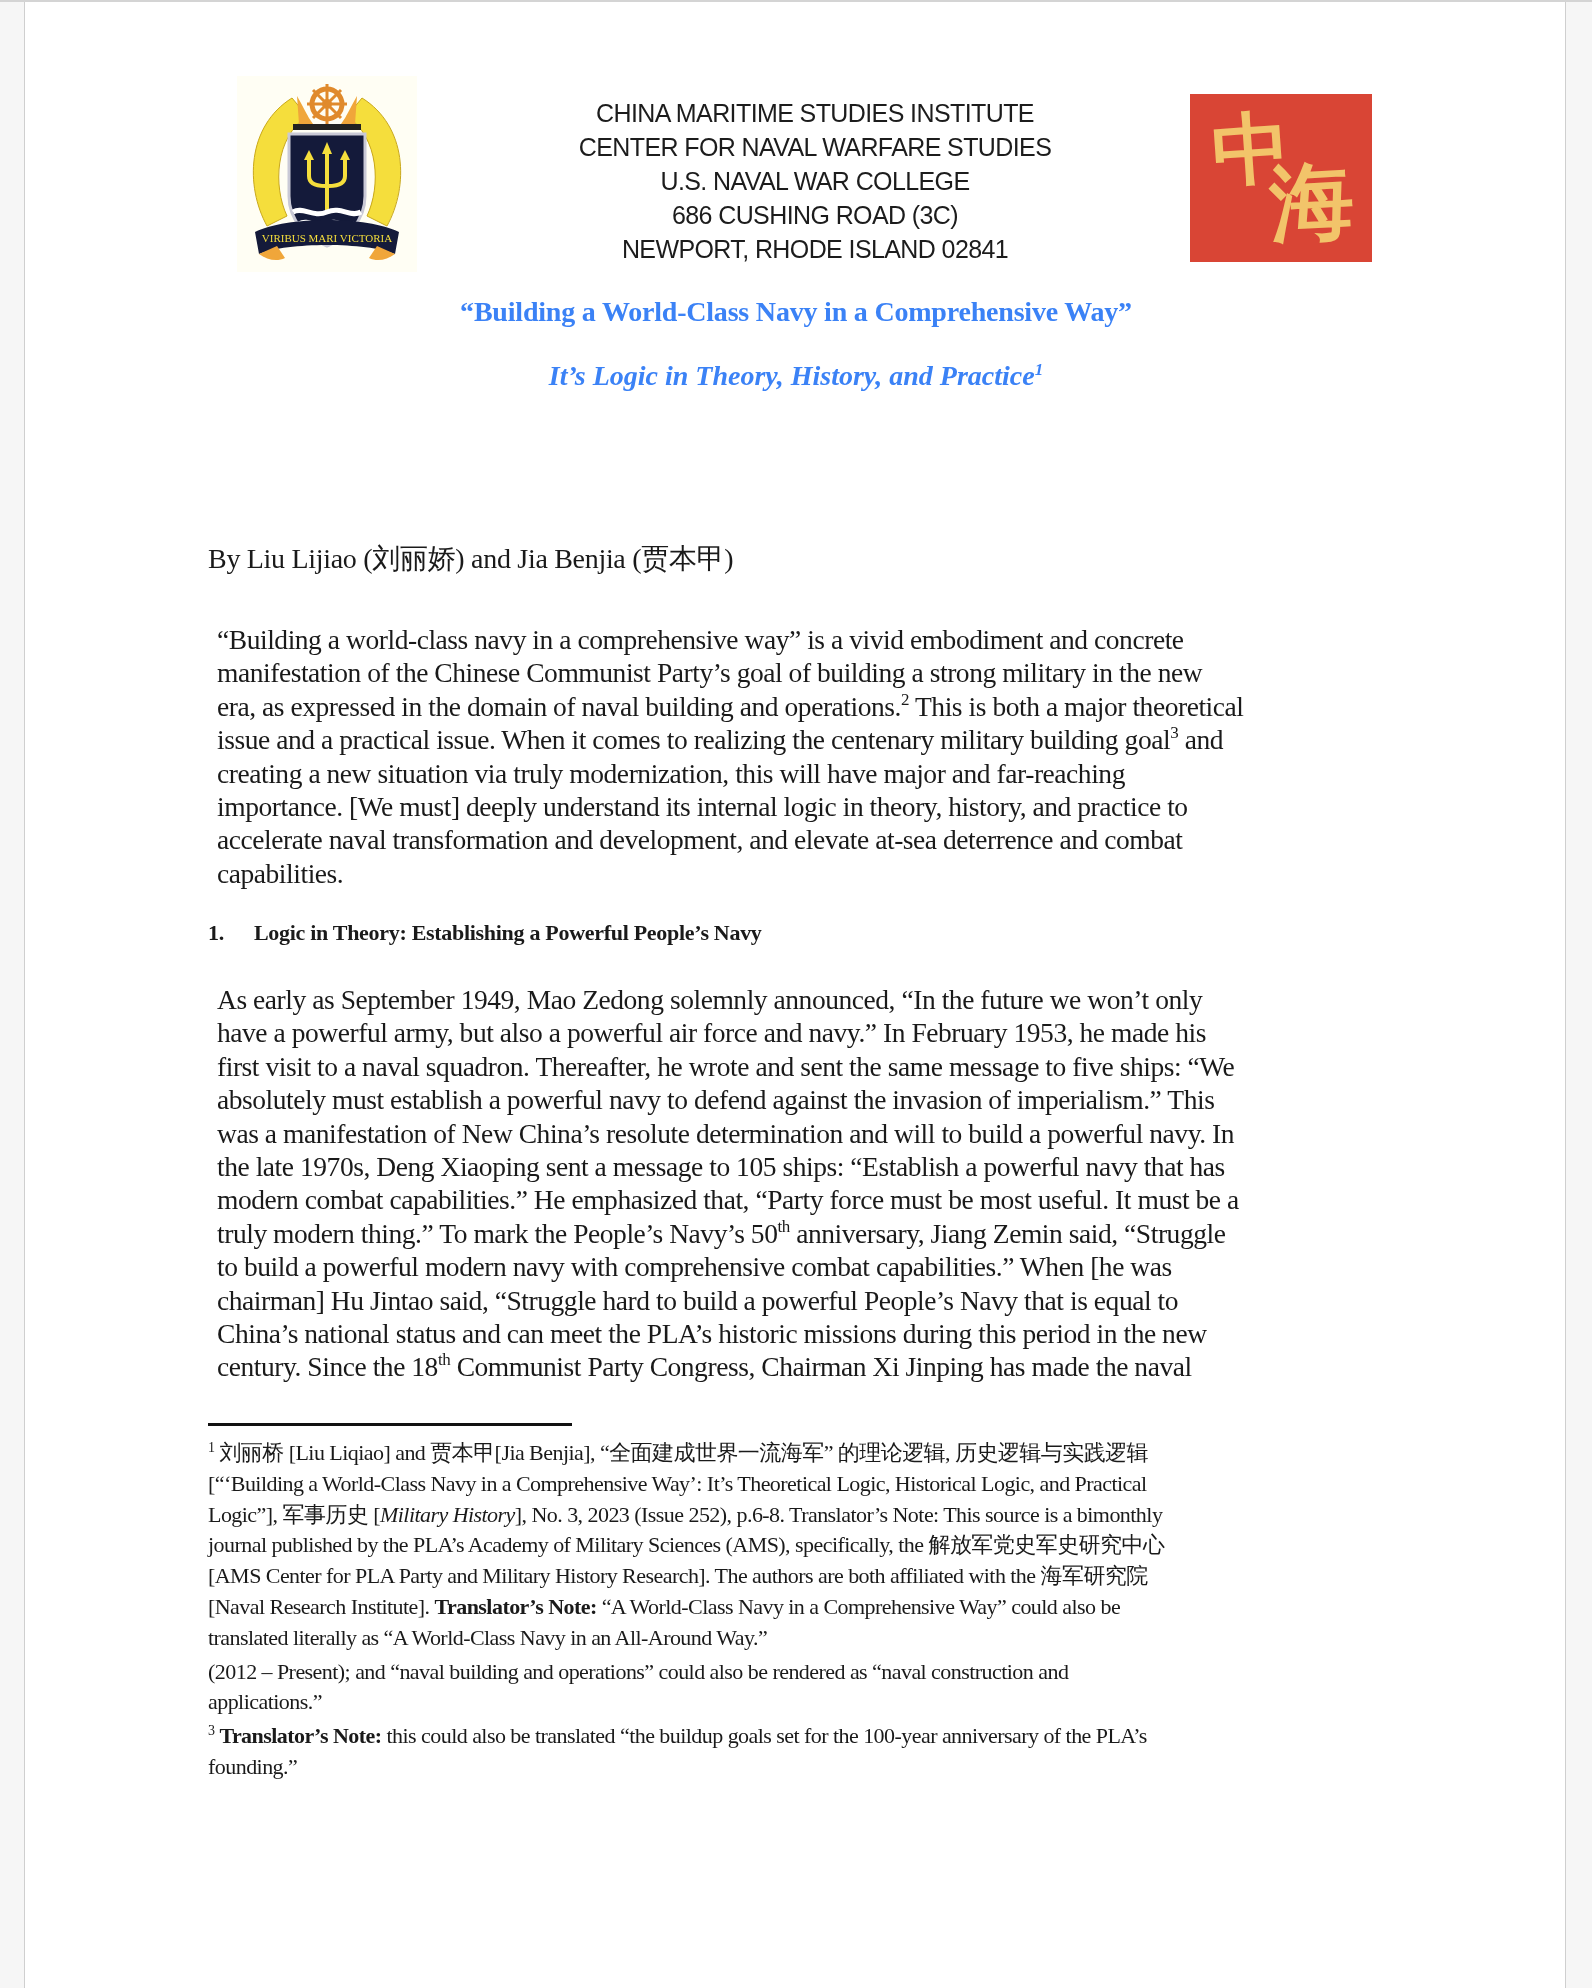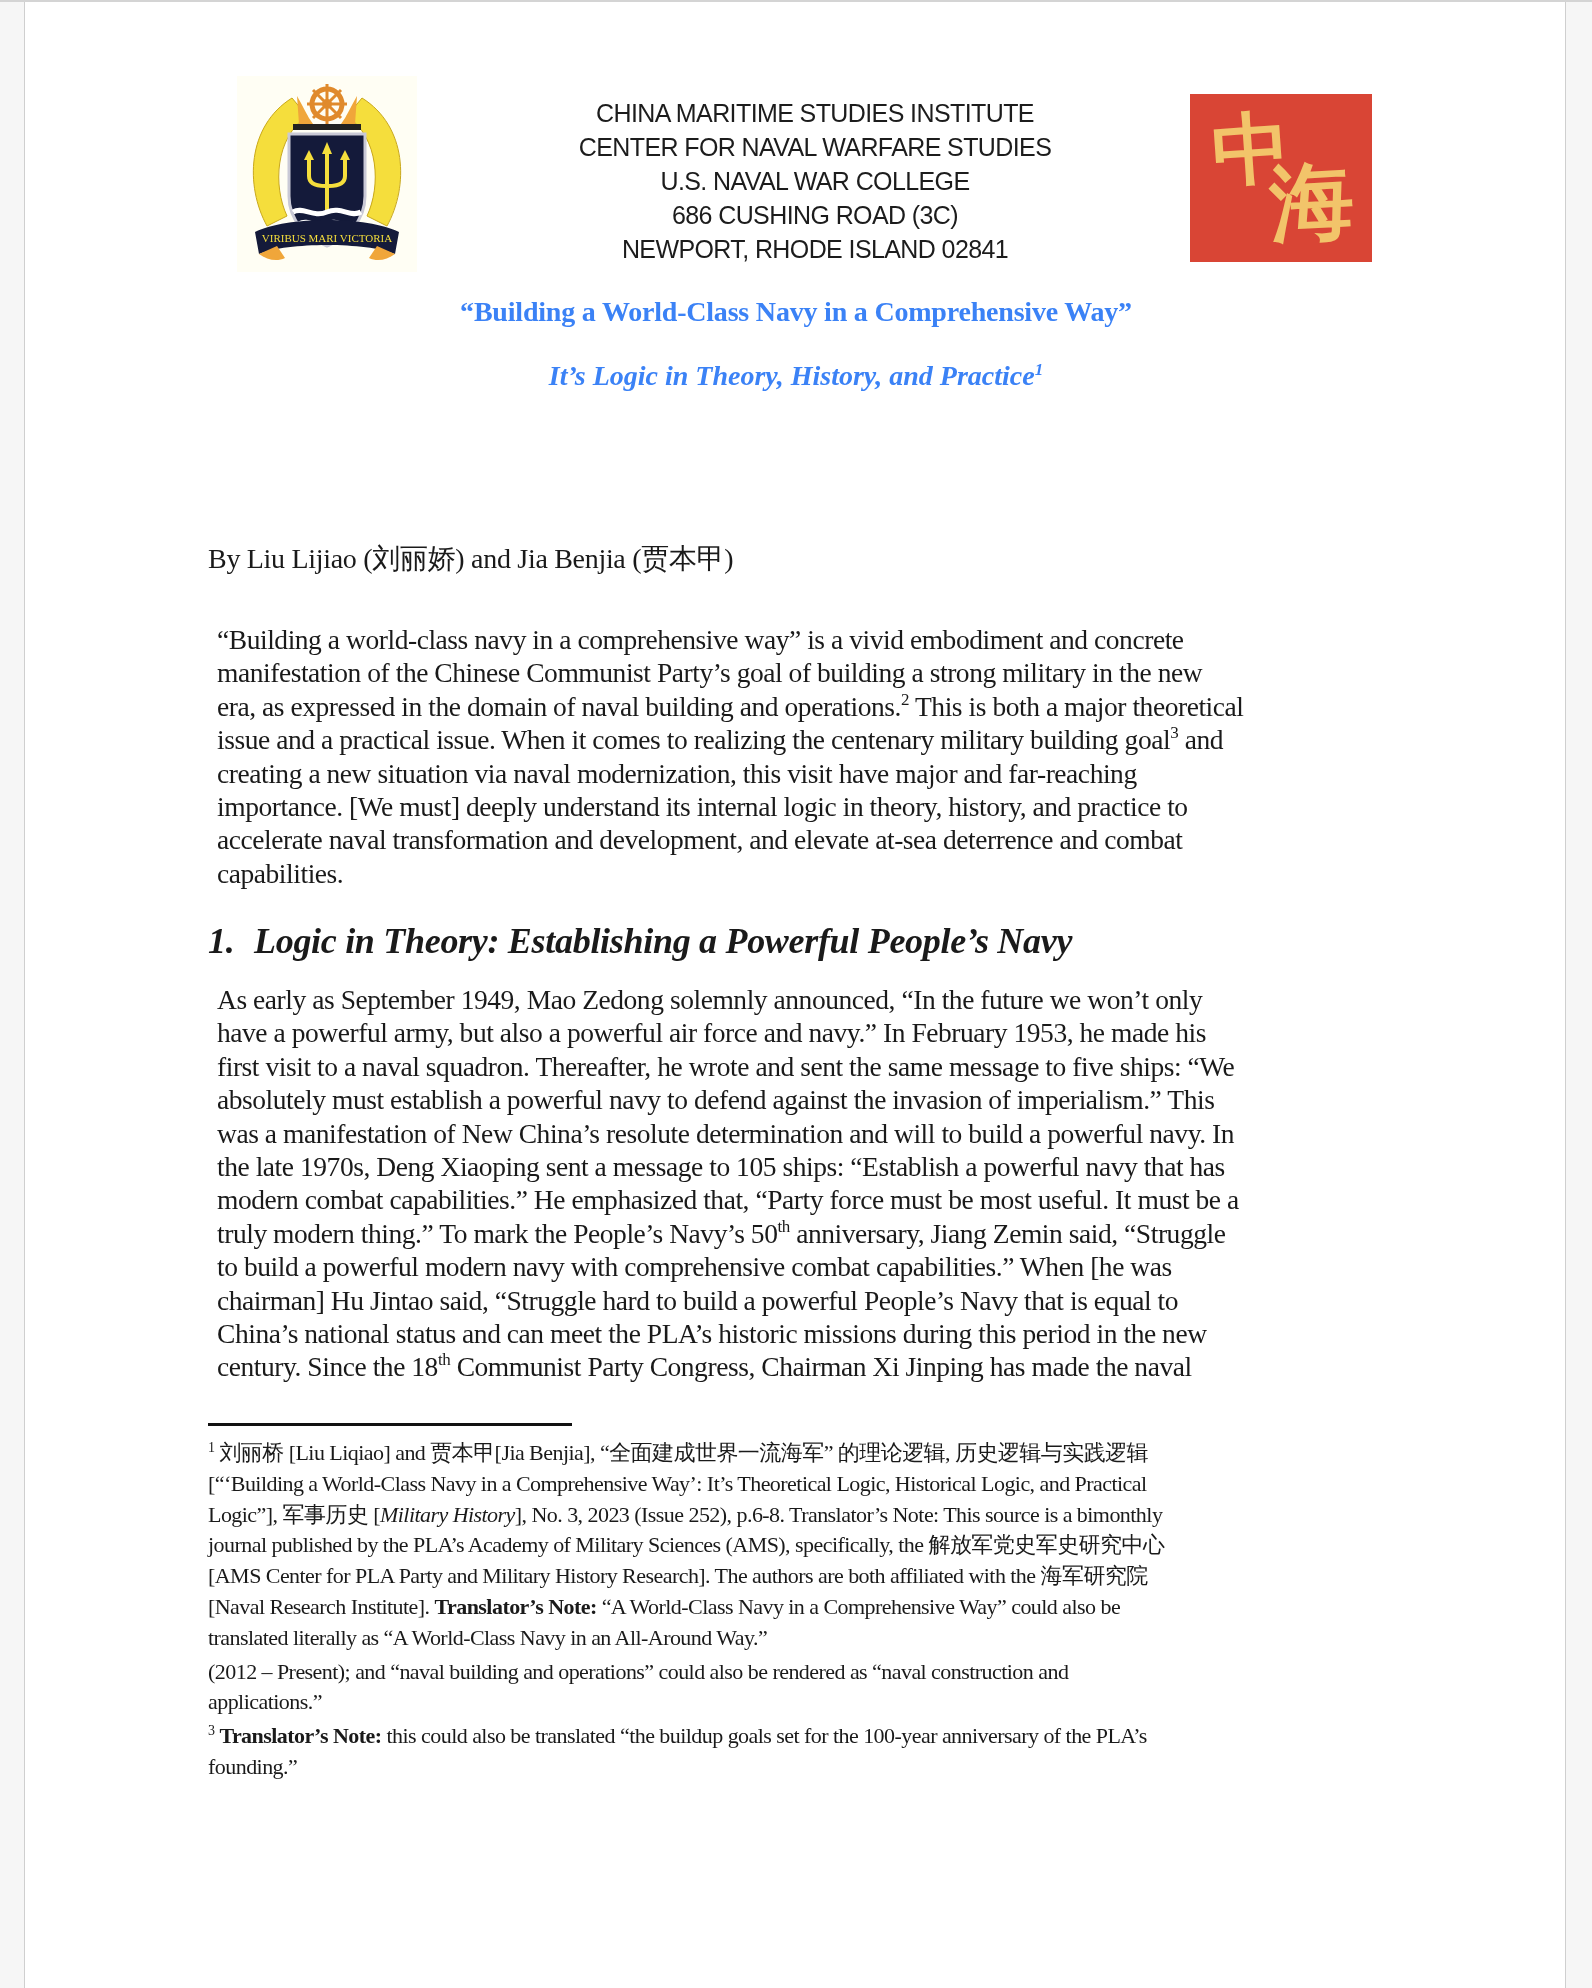--- a/index.html
+++ b/index.html
@@ -42,21 +42,21 @@
   }
   .t1 { top: 294px; font-size: 28px; letter-spacing: -0.2px; }
   .t2 { top: 358px; font-size: 28px; font-style: italic; }
   .t2 sup { font-size: 17px; vertical-align: 10px; line-height: 0; }
 
   .byline { position: absolute; left: 183px; top: 490px; font-size: 28px; letter-spacing: -0.3px; margin-top: 48px; }
 
   .para { position: absolute; left: 192px; width: 1240px; font-size: 27.5px; line-height: 33.4px; letter-spacing: -0.45px; }
   .para .ln { display: block; white-space: nowrap; }
   .p1 { top: 621px; }
-  .heading { position: absolute; left: 183px; top: 918px; font-size: 36px; font-weight: bold; letter-spacing: -0.3px; font-style: italic; }
+  .heading { position: absolute; left: 183px; top: 918px; font-size: 22px; font-weight: bold; letter-spacing: -0.3px; }
   .heading .num { display: inline-block; width: 46px; }
   .p2 { top: 981px; }
   sup.s { font-size: 17px; vertical-align: 11px; line-height: 0; }
 
   .fn-rule { position: absolute; left: 183px; top: 1421px; width: 364px; height: 3px; background: #111; }
   .footnotes { position: absolute; left: 183px; top: 1436px; width: 1240px; font-size: 22px; line-height: 30.8px; letter-spacing: -0.55px; }
   .footnotes .ln { display: block; white-space: nowrap; }
   .footnotes .fn { margin-bottom: 3px; }
   .footnotes sup { font-size: 14px; vertical-align: 8px; line-height: 0; }
   .footnotes b { font-weight: bold; }
@@ -124,21 +124,21 @@
   <div class="title t1">“Building a World-Class Navy in a Comprehensive Way”</div>
   <div class="title t2"><span>It’s Logic in Theory, History, and Practice</span><sup>1</sup></div>
 
   <div class="byline">By Liu Lijiao (刘丽娇) and Jia Benjia (贾本甲)</div>
 
   <div class="para p1">
     <span class="ln">“Building a world-class navy in a comprehensive way” is a vivid embodiment and concrete</span>
     <span class="ln">manifestation of the Chinese Communist Party’s goal of building a strong military in the new</span>
     <span class="ln"><span>era, as expressed in the domain of naval building and operations.</span><sup class="s">2</sup><span> This is both a major theoretical</span></span>
     <span class="ln"><span>issue and a practical issue. When it comes to realizing the centenary military building goal</span><sup class="s">3</sup><span> and</span></span>
-    <span class="ln">creating a new situation via naval modernization, this visit have major and far-reaching</span>
+    <span class="ln">creating a new situation via truly modernization, this will have major and far-reaching</span>
     <span class="ln">importance. [We must] deeply understand its internal logic in theory, history, and practice to</span>
     <span class="ln">accelerate naval transformation and development, and elevate at-sea deterrence and combat</span>
     <span class="ln">capabilities.</span>
   </div>
 
   <div class="heading"><span class="num">1.</span><span>Logic in Theory: Establishing a Powerful People’s Navy</span></div>
 
   <div class="para p2">
     <span class="ln">As early as September 1949, Mao Zedong solemnly announced, “In the future we won’t only</span>
     <span class="ln">have a powerful army, but also a powerful air force and navy.” In February 1953, he made his</span>

